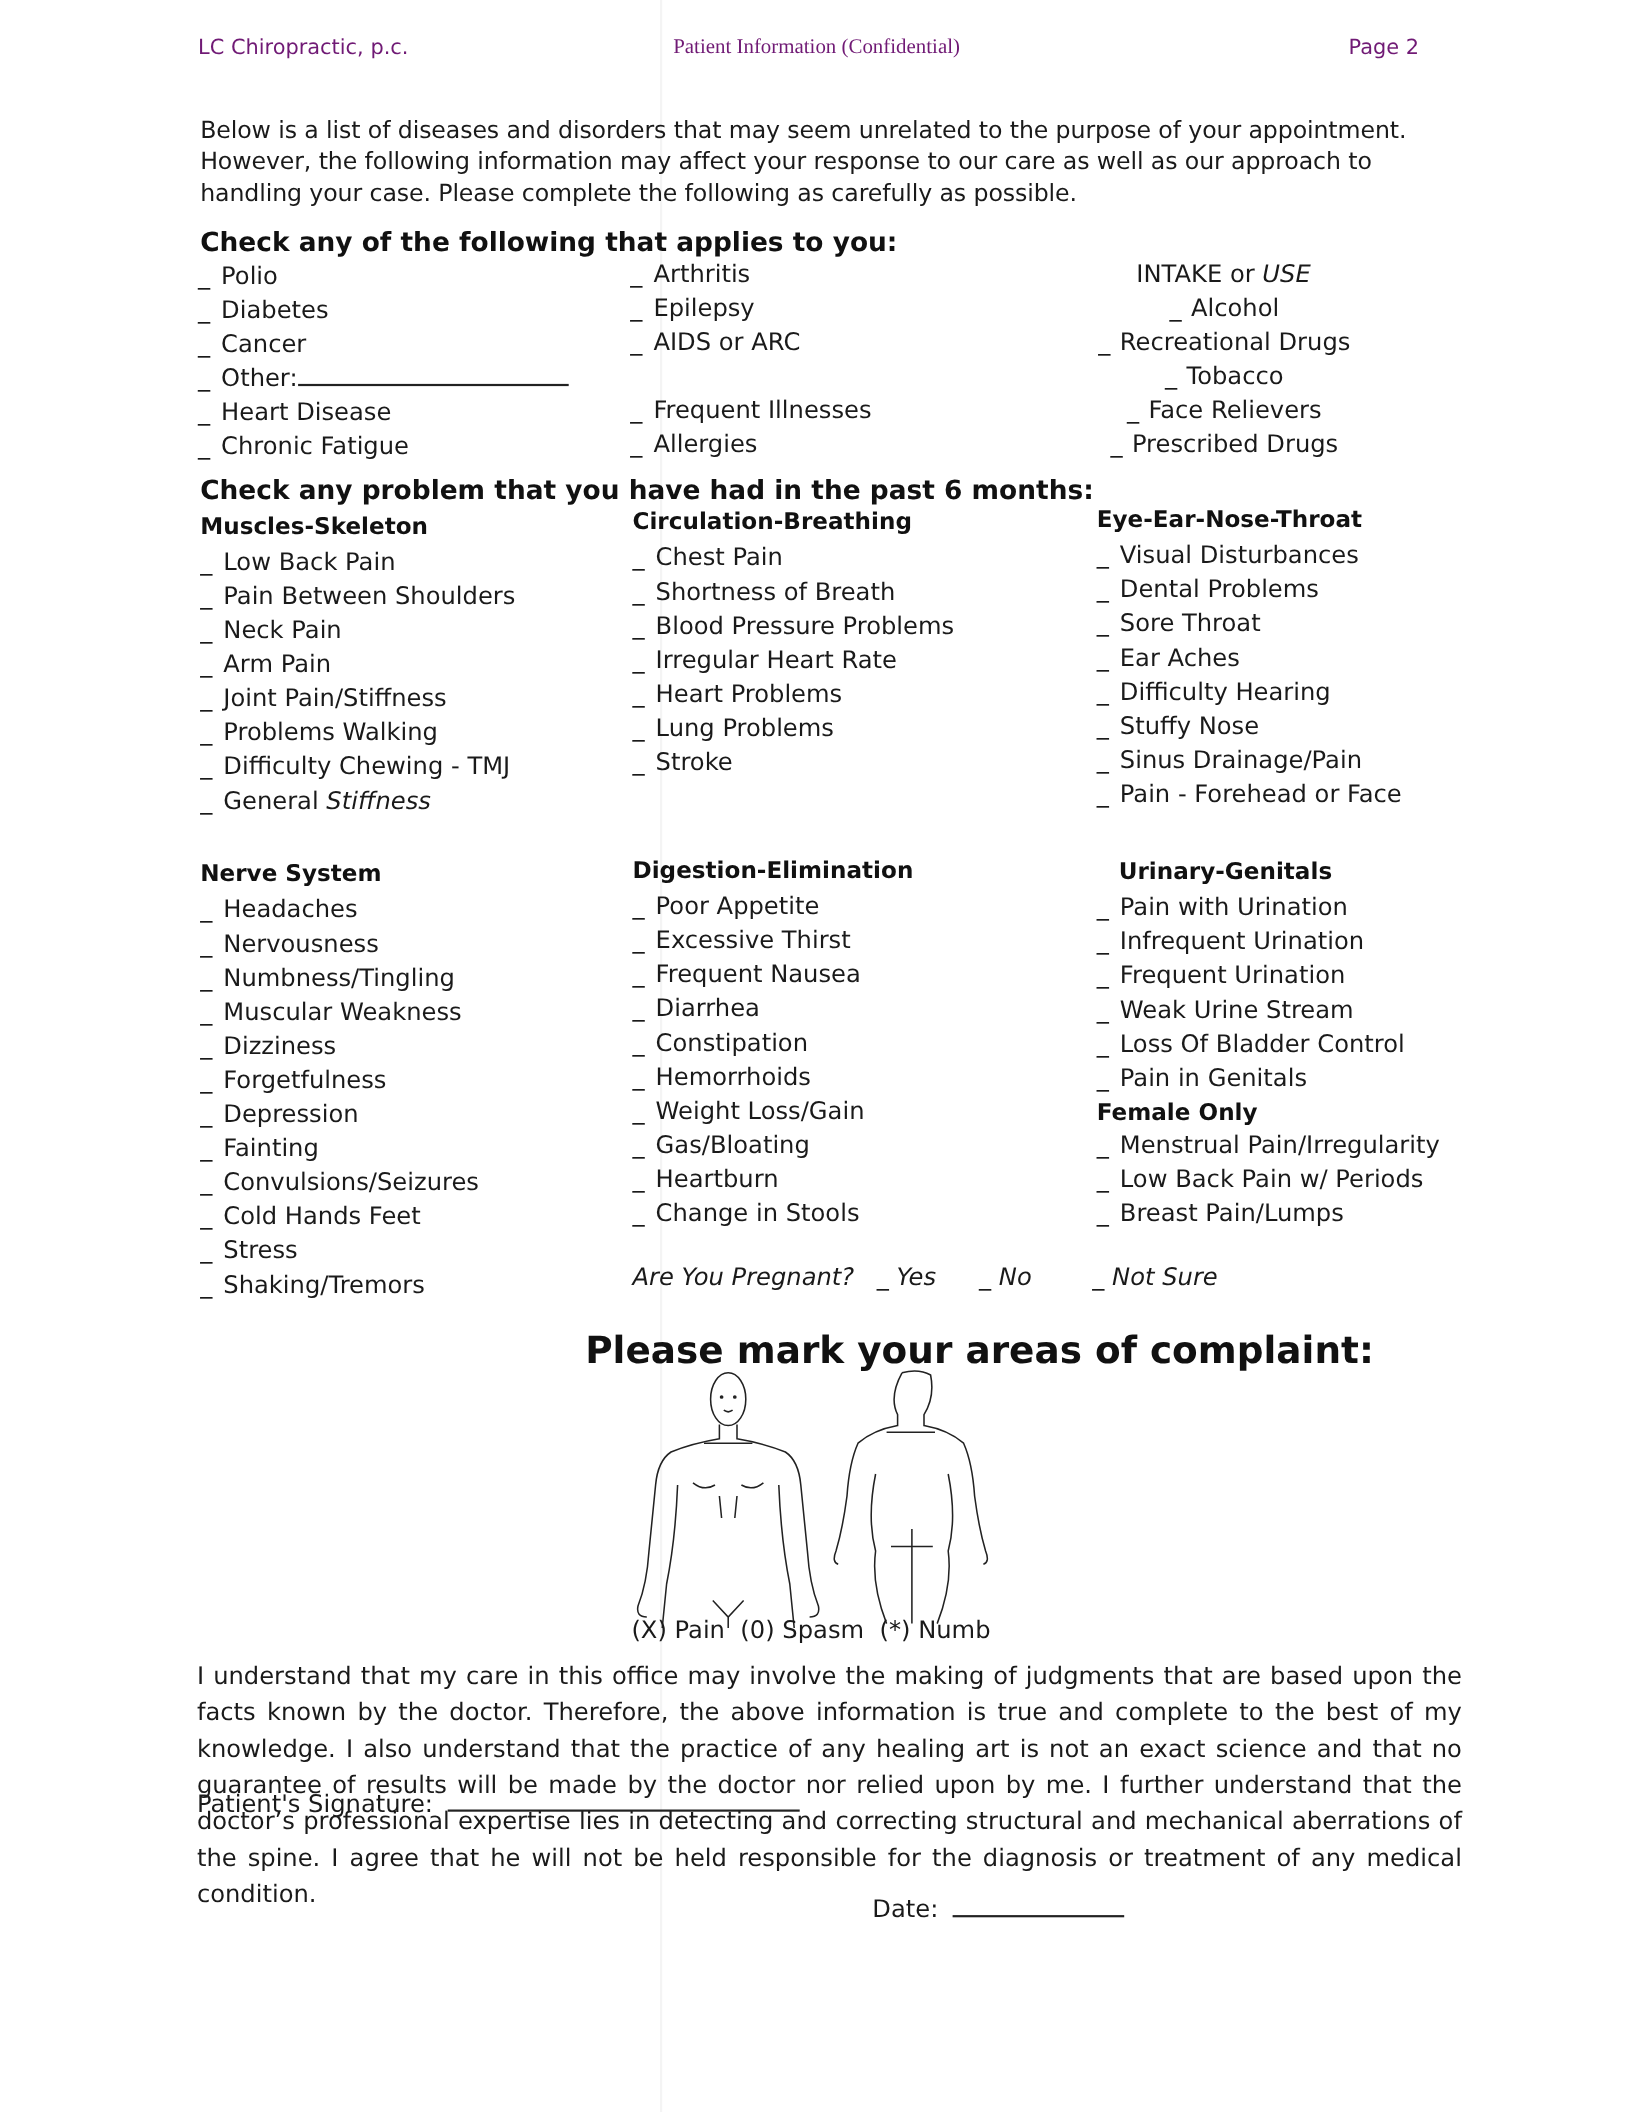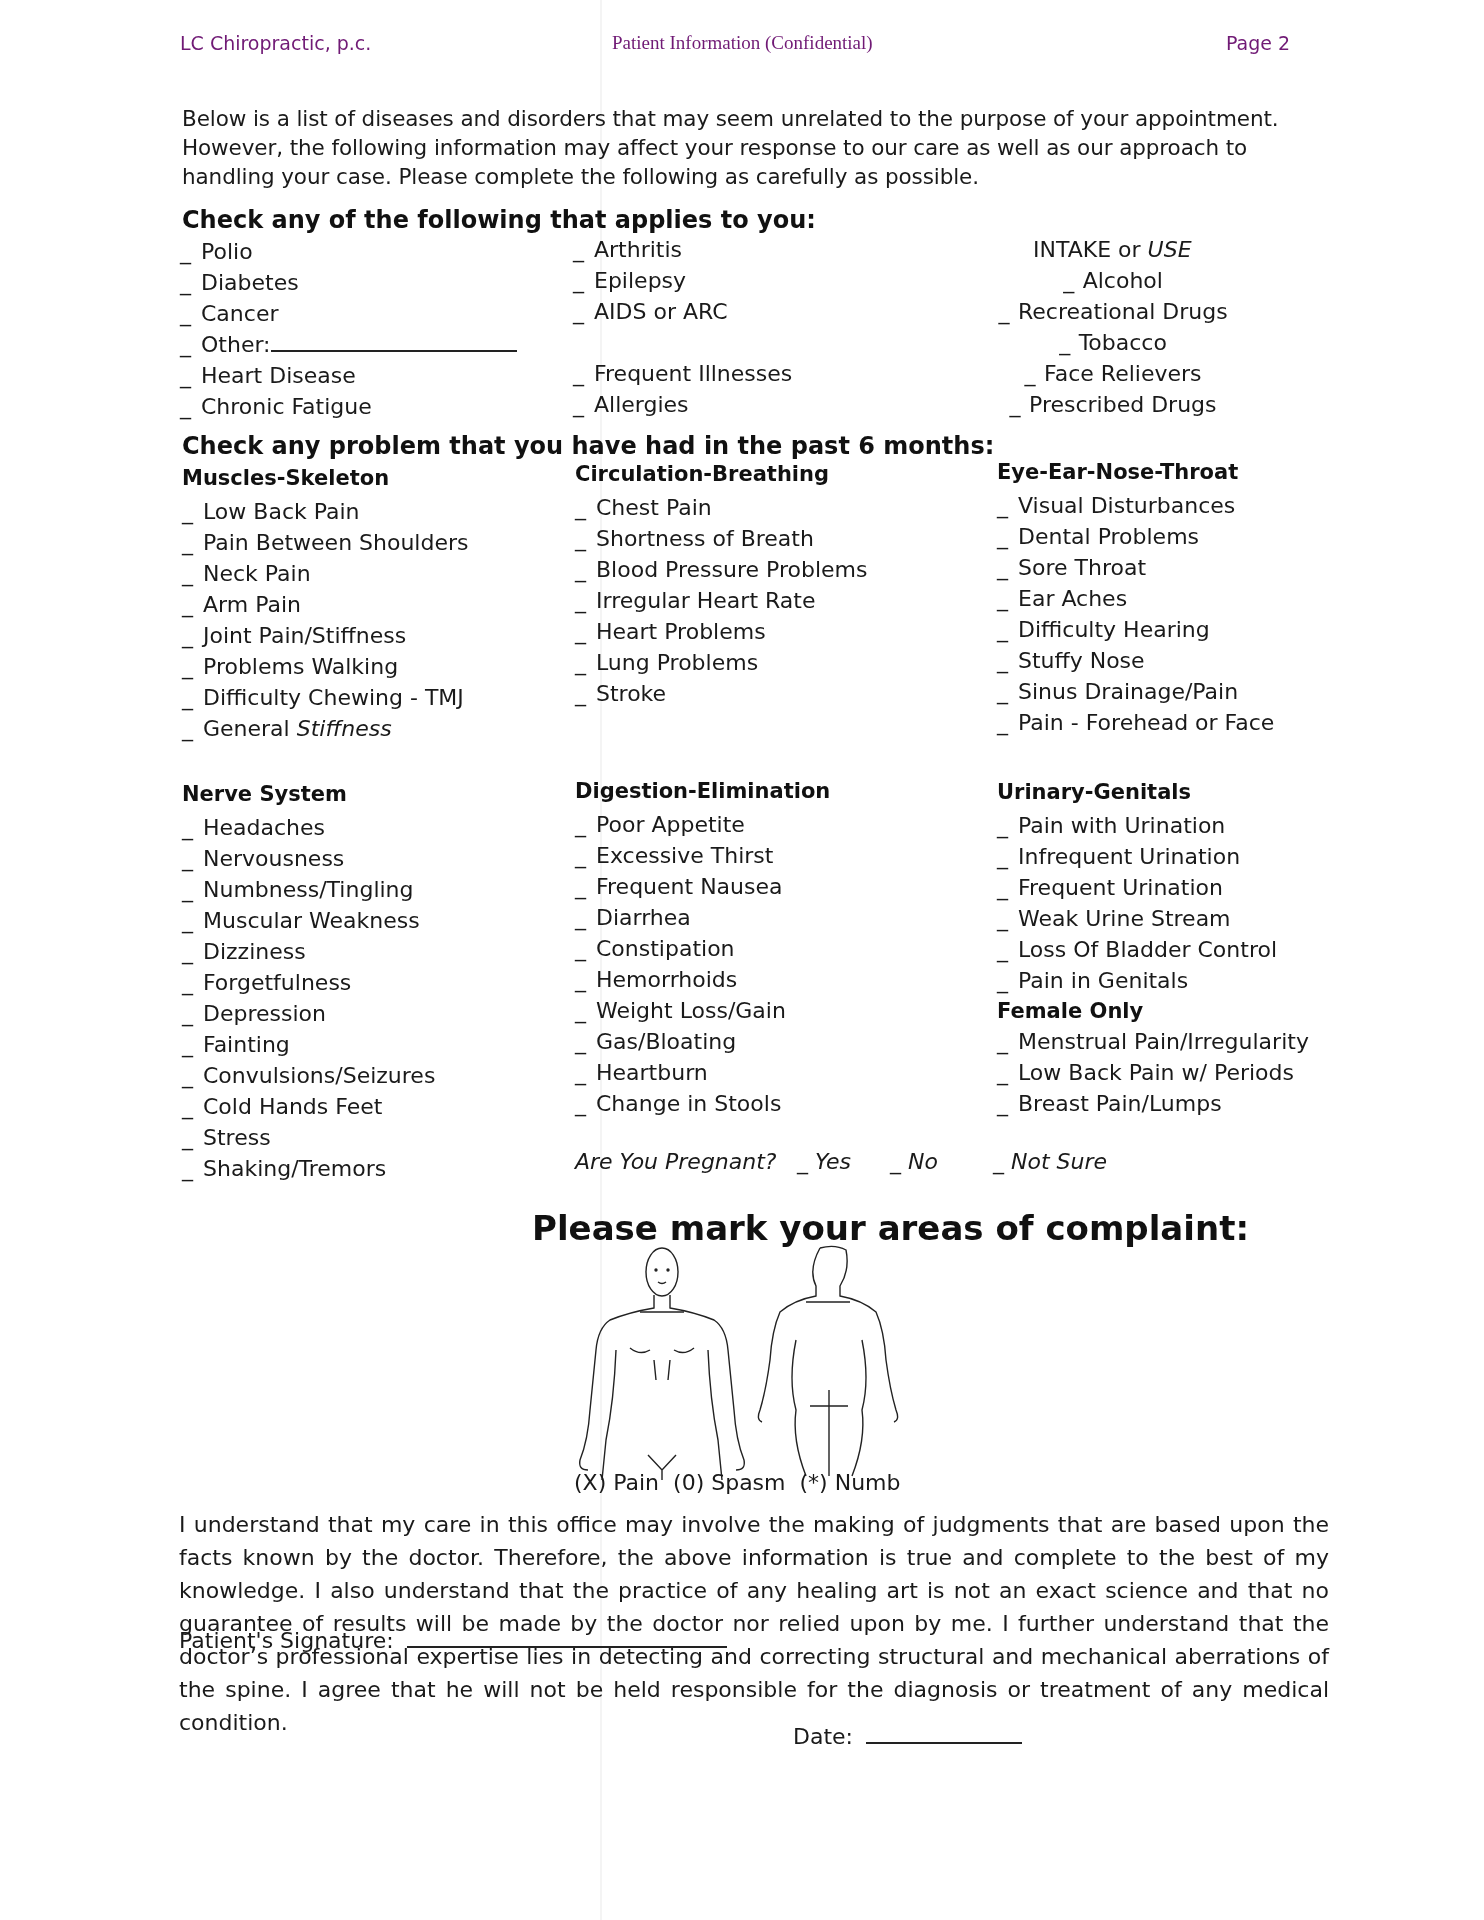--- a/index.html
+++ b/index.html
@@ -123,21 +123,21 @@
   <div class="item"><span class="box">_</span> <span>Diarrhea</span></div>
   <div class="item"><span class="box">_</span> <span>Constipation</span></div>
   <div class="item"><span class="box">_</span> <span>Hemorrhoids</span></div>
   <div class="item"><span class="box">_</span> <span>Weight Loss/Gain</span></div>
   <div class="item"><span class="box">_</span> <span>Gas/Bloating</span></div>
   <div class="item"><span class="box">_</span> <span>Heartburn</span></div>
   <div class="item"><span class="box">_</span> <span>Change in Stools</span></div>
 </div>
 
 <div class="col" style="left:997px; top:780px;">
-  <div class="cat" style="height:30px;">Urinary-Genitals</div>
+  <div class="cat" style="height:30px;margin-left:20px;">Urinary-Genitals</div>
   <div class="item"><span class="box">_</span> <span>Pain with Urination</span></div>
   <div class="item"><span class="box">_</span> <span>Infrequent Urination</span></div>
   <div class="item"><span class="box">_</span> <span>Frequent Urination</span></div>
   <div class="item"><span class="box">_</span> <span>Weak Urine Stream</span></div>
   <div class="item"><span class="box">_</span> <span>Loss Of Bladder Control</span></div>
   <div class="item"><span class="box">_</span> <span>Pain in Genitals</span></div>
   <div class="cat" style="height:30px; line-height:30px;">Female Only</div>
   <div class="item"><span class="box">_</span> <span>Menstrual Pain/Irregularity</span></div>
   <div class="item"><span class="box">_</span> <span>Low Back Pain w/ Periods</span></div>
   <div class="item"><span class="box">_</span> <span>Breast Pain/Lumps</span></div>

